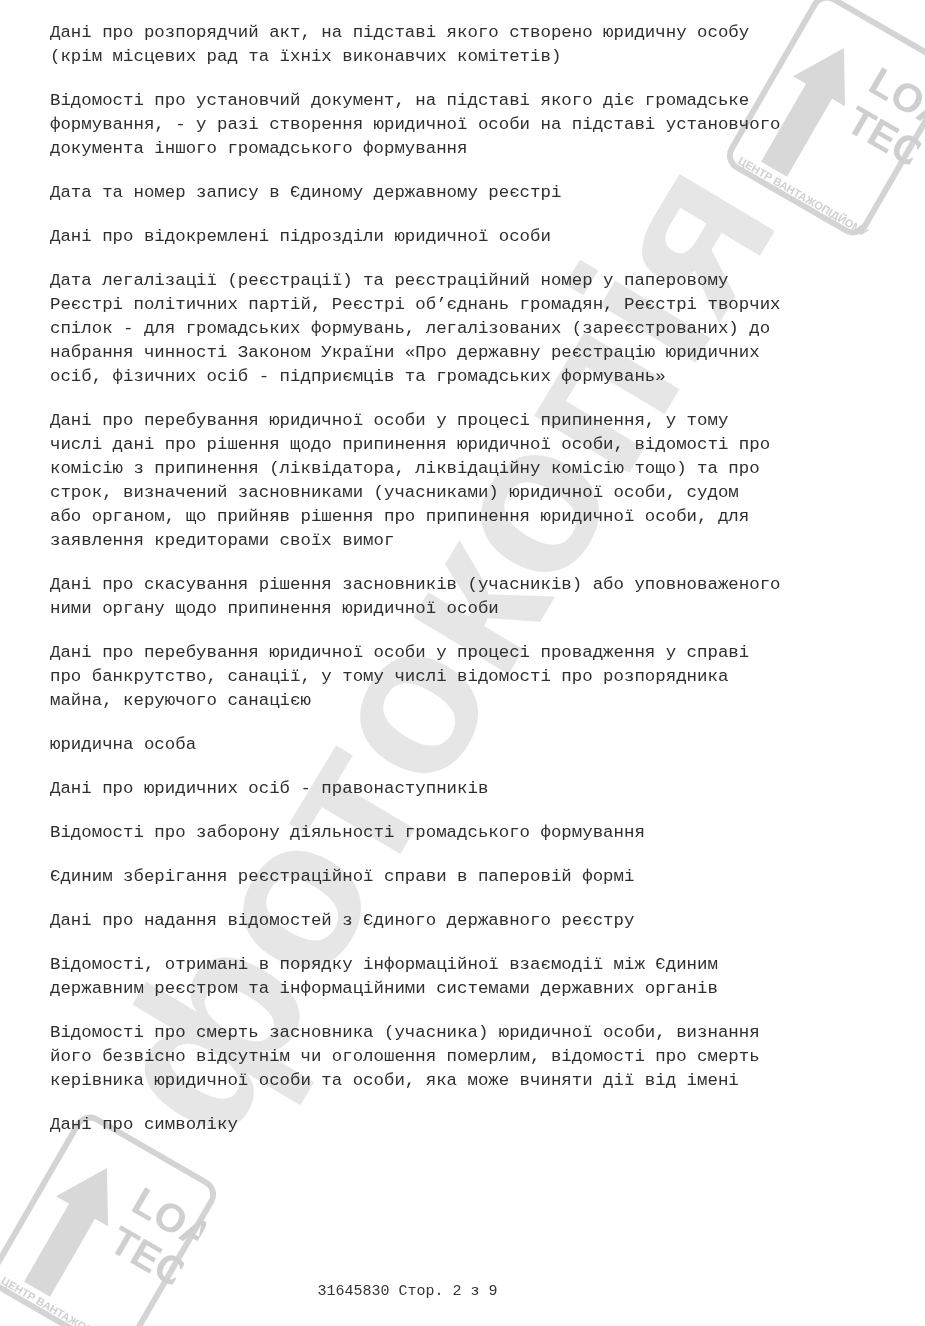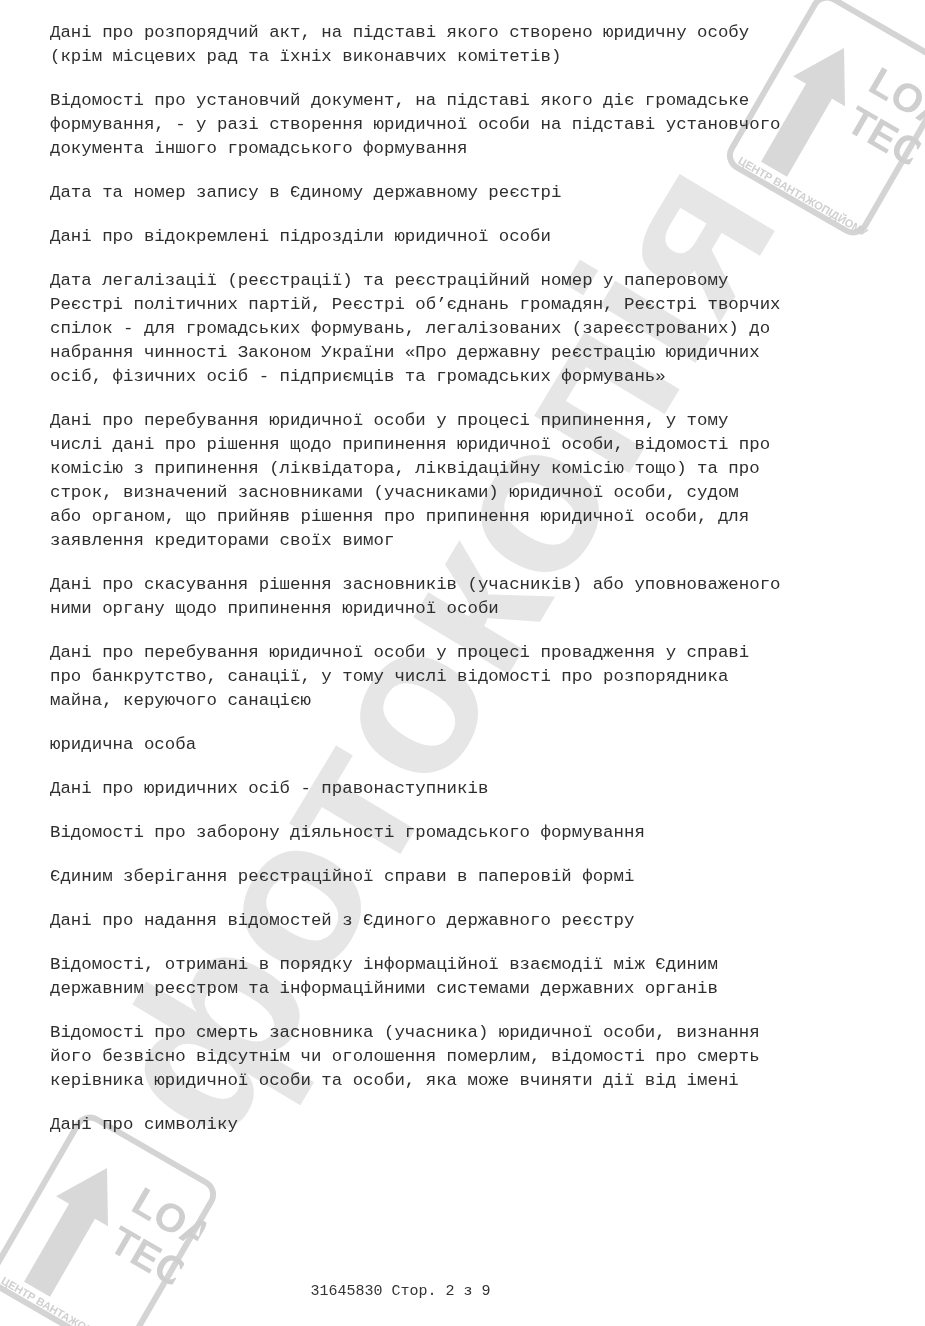--- a/index.html
+++ b/index.html
@@ -58,21 +58,21 @@
       line-height: 24px;
       color: #2e2e2e;
     }
     .para {
       margin: 0 0 20px 12px;
       white-space: pre-wrap;
     }
     .line { display: block; white-space: pre; }
     .footer {
       position: absolute;
-      left: 0;
+      left: 7px;
       width: 801px;
       top: 1283px;
       text-align: center;
       z-index: 2;
       font-family: "Liberation Mono", "DejaVu Sans Mono", monospace;
       font-size: 15px;
       color: #333;
     }
   </style>
 </head>

